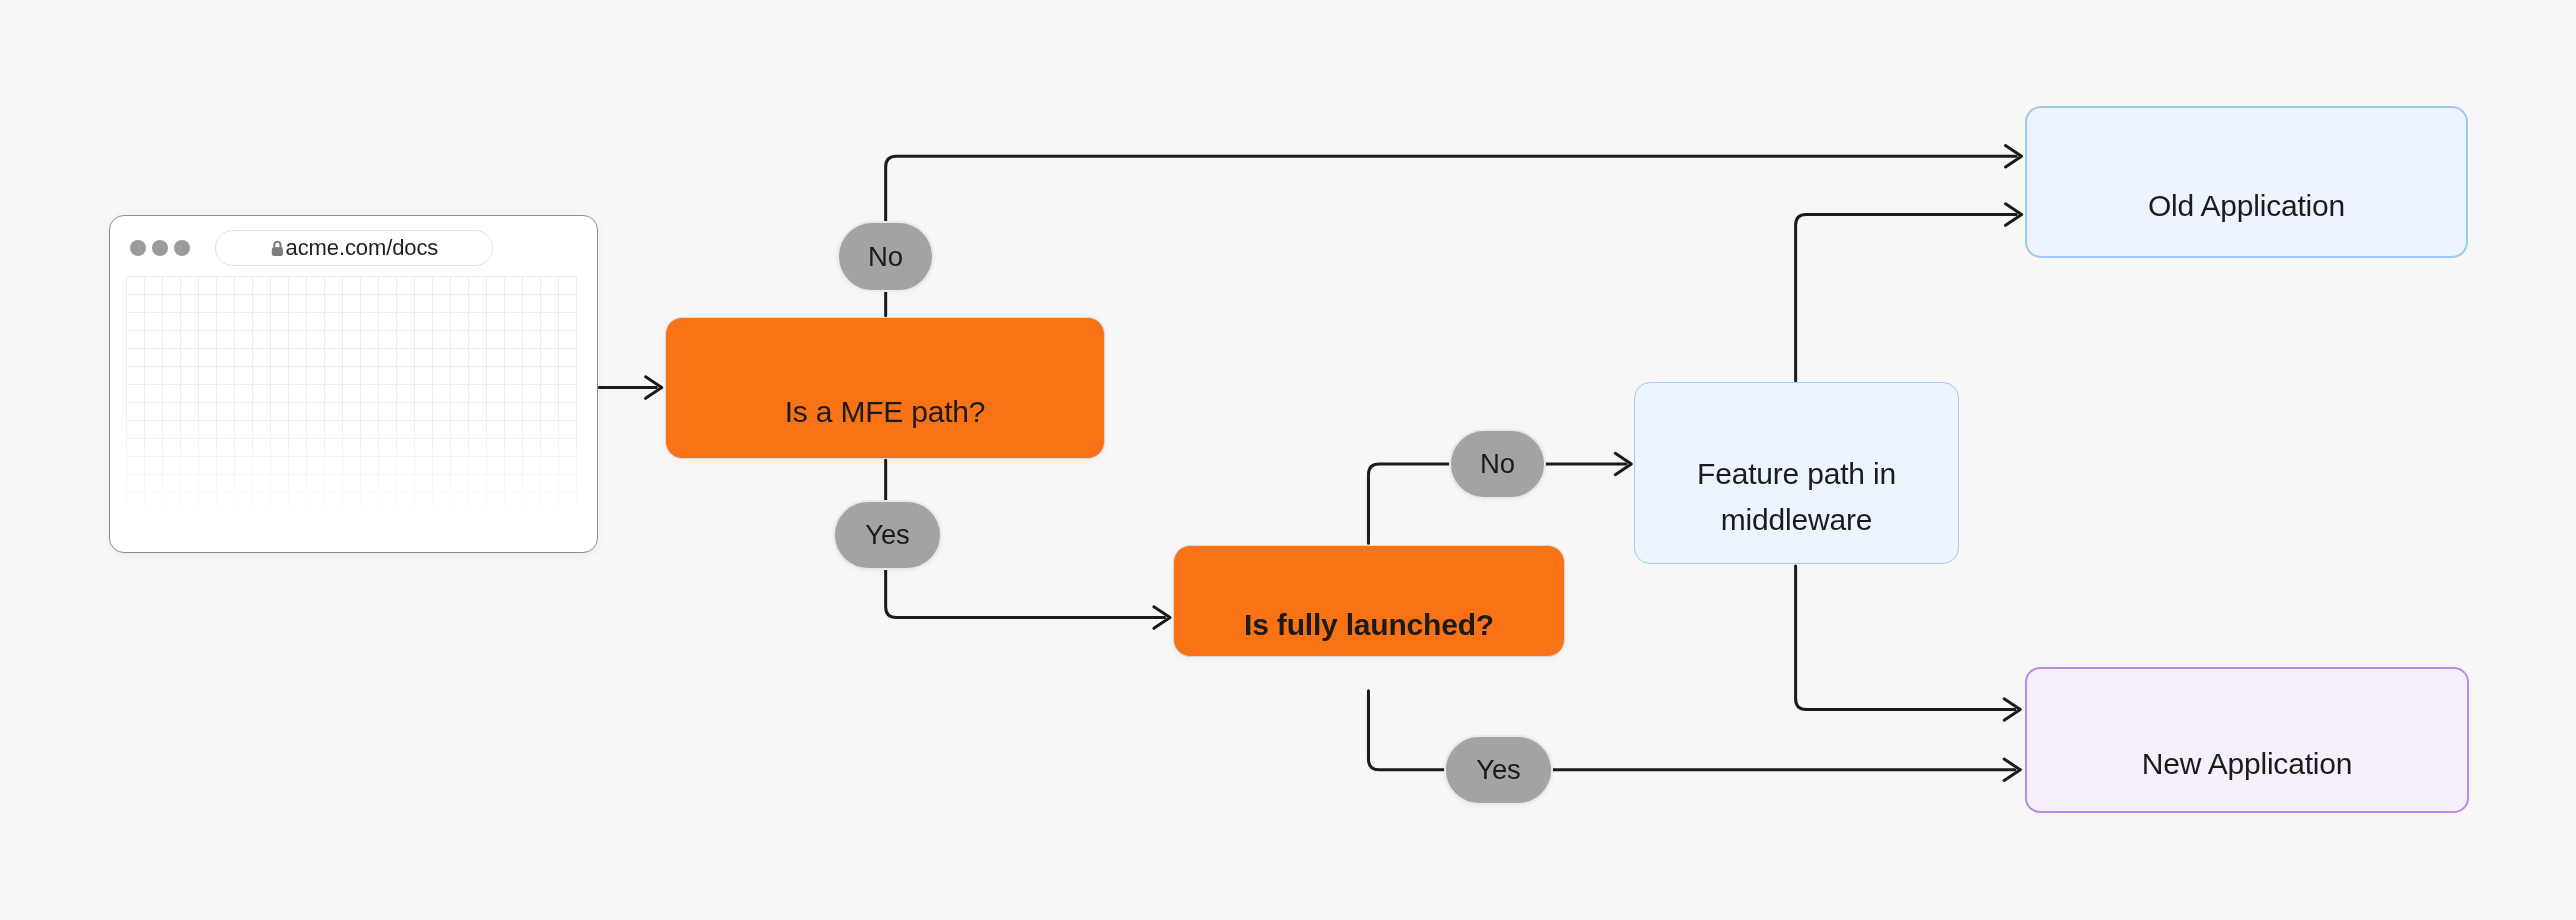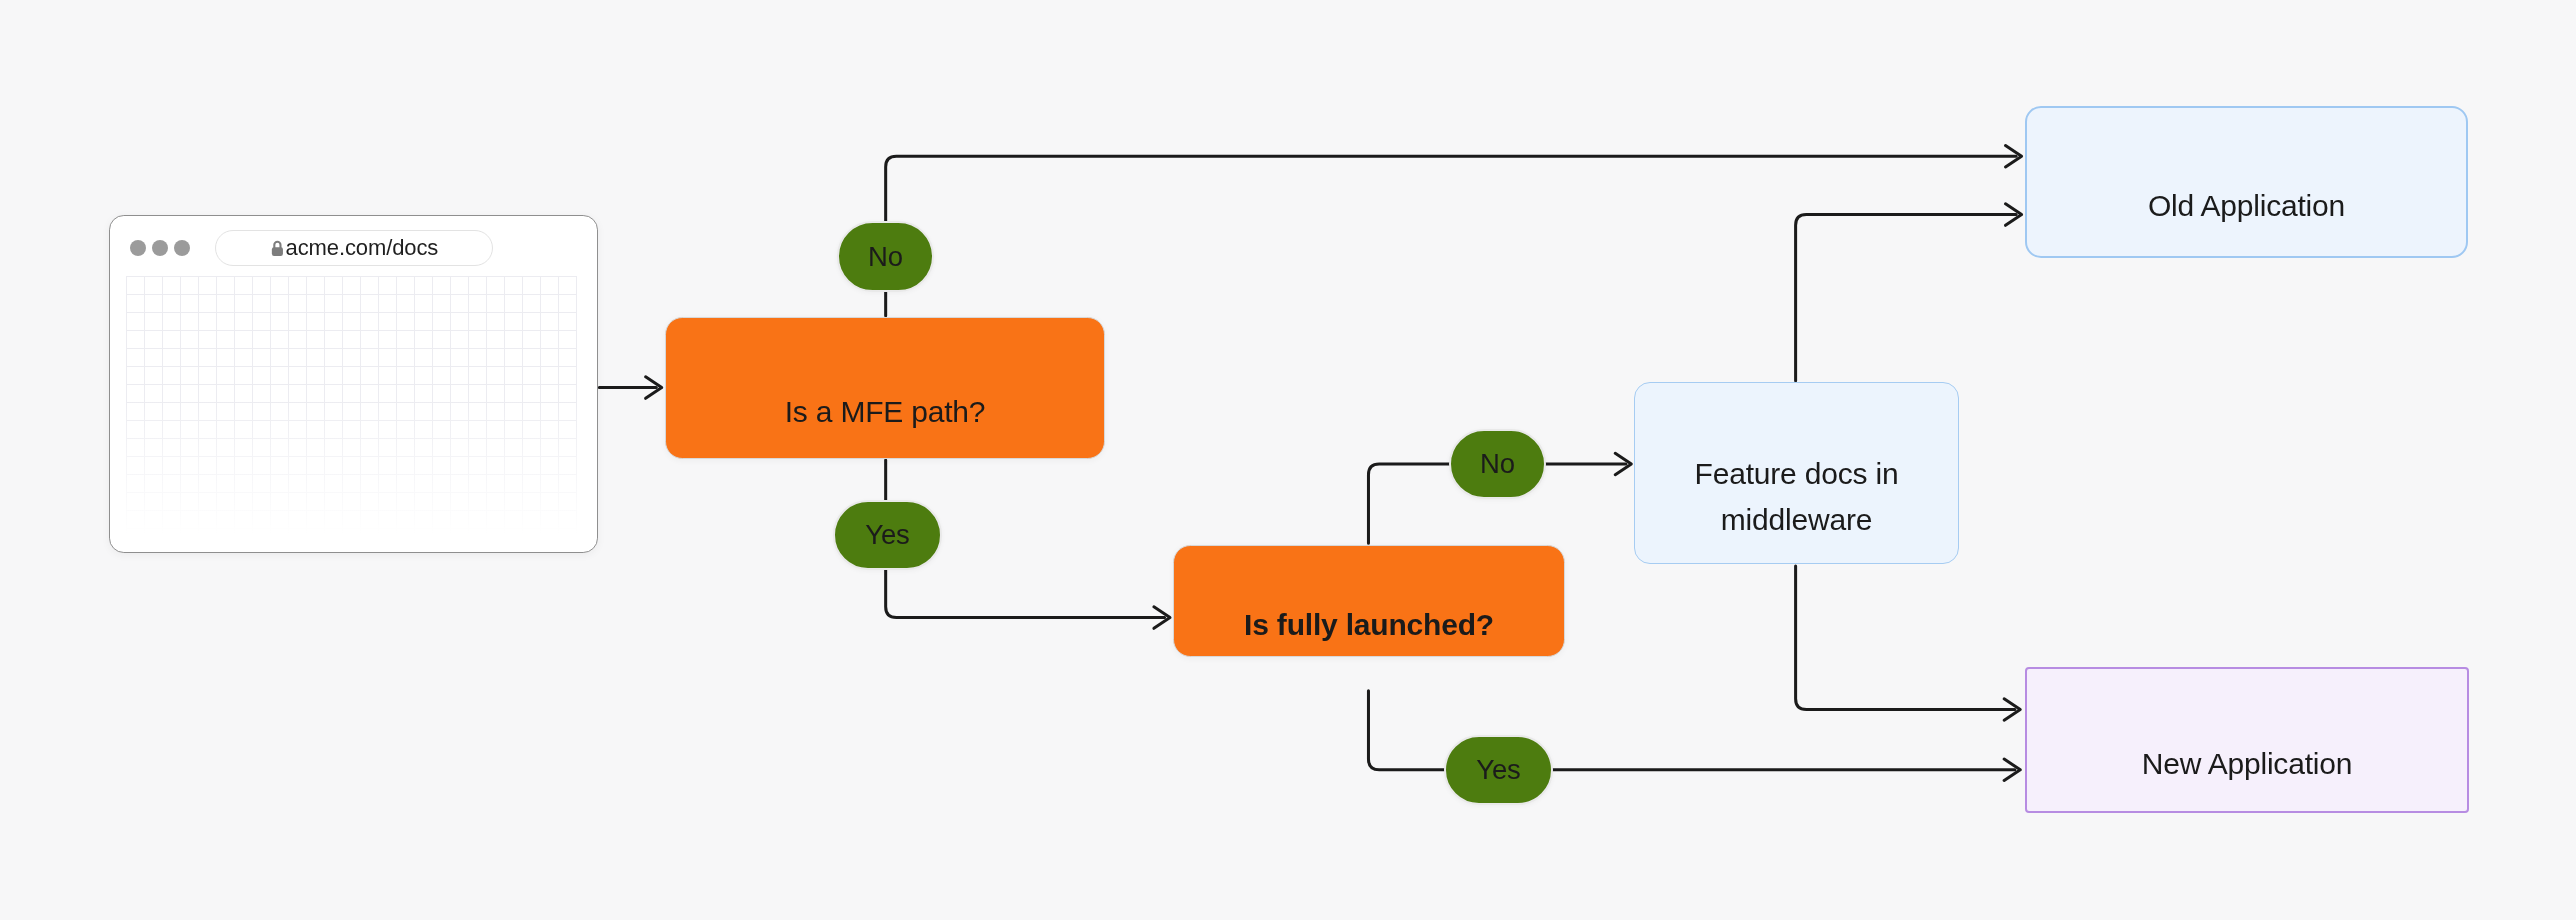--- a/index.html
+++ b/index.html
@@ -54,35 +54,35 @@
   }
   .node.blue-strong {
     background: #edf4fd;
     border: 2.3px solid #9fc8f2;
     border-radius: 16px;
     box-shadow: none;
   }
   .node.purple {
     background: #f6f0fc;
     border: 2.3px solid #b78ce2;
-    border-radius: 4px;
+    border-radius: 15px;
     box-shadow: none;
   }
   .node .node-label { padding: 0 20px; margin-top: 48px; }
 
   
   .pill {
     position: absolute;
     box-sizing: border-box;
     display: flex;
     align-items: center;
     justify-content: center;
     font-size: 27.5px;
     letter-spacing: -0.2px;
-    background: #4d7c0f;
+    background: #a3a3a3;
     border: 2px solid #e9e9e9;
     border-radius: 40px;
     box-shadow: 0 1.3px 5.4px rgba(0,0,0,0.04);
   }
 
   
   .browser {
     position: absolute;
     left: 109px; top: 215px;
     width: 489px; height: 338px;
@@ -190,21 +190,21 @@
 
   <div class="node" style="left:665px; top:317px; width:440px; height:142px;">
     <span class="node-label">Is a MFE path?</span>
   </div>
 
   <div class="node" style="left:1173px; top:545px; width:392px; height:112px;font-weight:bold;">
     <span class="node-label">Is fully launched?</span>
   </div>
 
   <div class="node blue" style="left:1634px; top:382px; width:325px; height:182px;">
-    <span class="node-label">Feature docs in middleware</span>
+    <span class="node-label">Feature path in middleware</span>
   </div>
 
   <div class="node blue-strong" style="left:2025px; top:106px; width:443px; height:152px;">
     <span class="node-label">Old Application</span>
   </div>
 
   <div class="node purple" style="left:2025px; top:667px; width:444px; height:146px;">
     <span class="node-label">New Application</span>
   </div>
 

